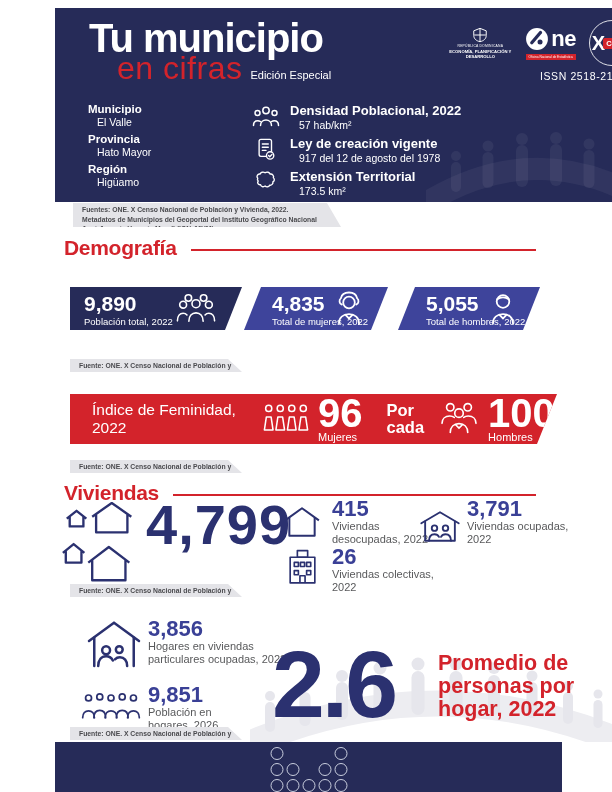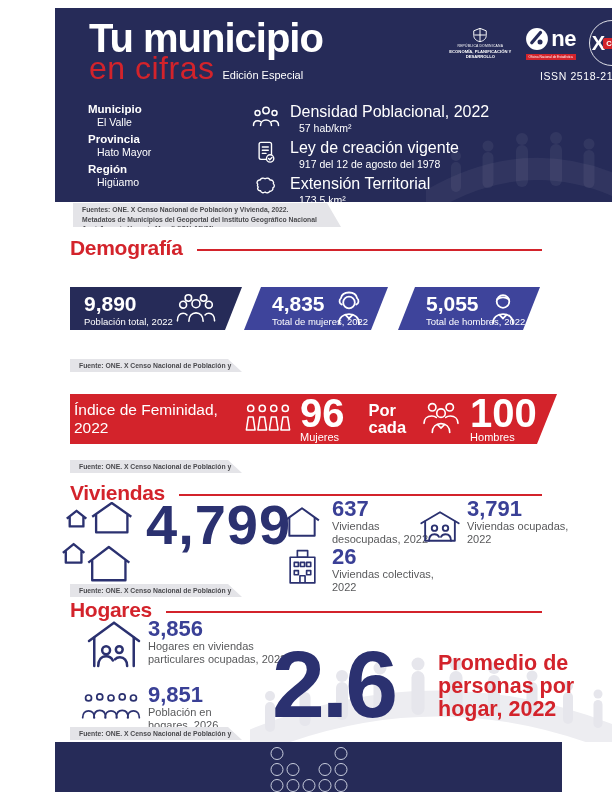--- a/index.html
+++ b/index.html
@@ -4,21 +4,21 @@
 <style>
   html,body{margin:0;padding:0;background:#fff;}
   .page{position:relative;width:612px;height:792px;background:#fff;overflow:hidden;
         font-family:"Liberation Sans",sans-serif;-webkit-font-smoothing:antialiased;}
 
   
   .header{position:absolute;left:55px;top:8px;width:588px;height:194px;background:#262b58;}
   .brand{position:absolute;left:34px;top:10px;}
   .brand-l1{font-size:40px;font-weight:bold;color:#fff;line-height:1;letter-spacing:-1px;}
   .brand-row2{display:flex;align-items:baseline;margin-top:-6px;}
-  .brand-l2{font-size:32px;color:#d3232b;line-height:1;letter-spacing:.5px;}
+  .brand-l2{font-size:32px;color:#d3232b;line-height:1;letter-spacing:.5px;margin-left:28px;}
   .edition{font-size:11px;color:#fff;margin-left:8px;}
   .logos{position:absolute;right:8px;top:12px;display:flex;align-items:center;gap:13px;}
   .ministry{width:64px;text-align:center;color:#fff;}
   .ministry svg{display:block;margin:0 auto;}
   .m-l1{font-size:3.4px;letter-spacing:.2px;margin-top:1px;}
   .m-l2{font-size:4.2px;font-weight:bold;line-height:1.25;margin-top:1px;}
   .one-logo{display:flex;flex-direction:column;align-items:center;}
   .one-row{display:flex;align-items:center;}
   .one-ne{font-size:22px;font-weight:bold;color:#fff;margin-left:2px;letter-spacing:-.5px;}
   .one-strip{background:#d3232b;color:#fff;font-size:3.2px;padding:1px 3px;margin-top:2px;white-space:nowrap;}
@@ -27,55 +27,55 @@
   .censo-x{font-size:20px;font-weight:bold;color:#fff;}
   .censo-text{font-size:7.5px;font-weight:bold;color:#fff;background:#d3232b;padding:1px 3px;border-radius:2px;margin-left:-2px;}
   .issn{position:absolute;right:17px;top:62px;font-size:10.5px;color:#fff;letter-spacing:.6px;}
   .loc{position:absolute;left:33px;top:95px;}
   .loc-item{margin-bottom:5px;}
   .loc-label{font-size:11.5px;font-weight:bold;color:#fff;}
   .loc-value{font-size:10.5px;color:#fff;margin-left:9px;margin-top:1px;}
   .hstats{position:absolute;left:196px;top:95px;width:290px;}
   .hstat{display:flex;margin-bottom:5px;}
   .hstat-icon{width:30px;flex:none;color:#fff;margin-right:9px;display:flex;align-items:flex-start;justify-content:center;padding-top:1px;}
-  .hstat-label{font-size:16px;font-weight:normal;color:#fff;}
+  .hstat-label{font-size:13px;font-weight:bold;color:#fff;}
   .hstat-value{font-size:10.5px;color:#fff;margin-left:9px;margin-top:1px;}
   .header-deco{position:absolute;right:0;bottom:0;pointer-events:none;}
 
   
   .src{position:absolute;background:#e4e4e8;color:#4a4a4e;
        clip-path:polygon(0 0,calc(100% - 14px) 0,100% 100%,0 100%);}
   .src-inner{font-size:6.8px;font-weight:bold;line-height:1.4;padding:2px 9px;}
   .src-header{left:73px;top:203px;width:268px;height:24px;}
   .src-demografia{left:70px;top:359px;width:172px;height:13px;}
   .src-feminidad{left:70px;top:460px;width:172px;height:13px;}
   .src-viviendas{left:70px;top:584px;width:172px;height:13px;}
   .src-hogares{left:70px;top:727px;width:172px;height:13px;}
 
   
-  .sec-title-row{position:absolute;left:70px;width:472px;display:flex;align-items:center;}
+  .sec-title-row{position:absolute;left:64px;width:472px;display:flex;align-items:center;}
   .sec-title{font-size:21px;font-weight:bold;color:#d3232b;white-space:nowrap;letter-spacing:-.3px;}
   .sec-line{flex:1;border-top:2px solid #d3232b;margin-left:14px;margin-top:3px;}
 
   
   .banner{position:absolute;top:287px;height:43px;color:#fff;box-sizing:border-box;}
   .banner .val{font-size:21px;font-weight:bold;line-height:1;padding-top:6px;}
   .banner .lbl{font-size:9.5px;margin-top:2px;}
   .banner-icon{position:absolute;top:4px;color:#fff;}
   .b1{left:70px;width:172px;background:#262b58;padding-left:14px;
       clip-path:polygon(0 0,100% 0,calc(100% - 17px) 100%,0 100%);}
   .b2{left:244px;width:144px;background:#3e449b;padding-left:28px;
       clip-path:polygon(17px 0,100% 0,calc(100% - 17px) 100%,0 100%);}
   .b3{left:398px;width:142px;background:#3e449b;padding-left:28px;
       clip-path:polygon(17px 0,100% 0,calc(100% - 17px) 100%,0 100%);}
 
   
   .fem{position:absolute;left:70px;top:394px;width:487px;height:50px;background:#d3232b;color:#fff;
        clip-path:polygon(0 0,100% 0,calc(100% - 20px) 100%,0 100%);
-       display:flex;align-items:center;padding-left:4px;box-sizing:border-box;}
+       display:flex;align-items:center;padding-left:22px;box-sizing:border-box;}
   .fem-title{width:170px;font-size:15.5px;line-height:1.15;flex:none;}
   .fem-icon{flex:none;margin-right:8px;}
   .fem-num{line-height:1;}
   .fem-val{font-size:40px;font-weight:bold;line-height:.9;}
   .fem-sub{font-size:11px;margin-top:1px;}
   .fem-per{font-size:16.5px;font-weight:bold;line-height:1.05;margin:0 14px 0 24px;}
 
   
   .abs{position:absolute;}
   .big-num{color:#2b3170;font-weight:bold;}
@@ -331,21 +331,21 @@
     </svg>
   </span>
   <div class="abs big-num" style="left:146px;top:500px;font-size:56px;line-height:.9;letter-spacing:1px;">4,799</div>
 
   <span class="abs icon-navy" style="left:283px;top:506px;">
     <svg width="38" height="32" viewBox="0 0 36 30" fill="none" stroke="currentColor" stroke-width="1.9" stroke-linejoin="round">
       <path d="M2 13.5L18 2l16 11.5"></path>
         <path d="M6 11v17h24V11"></path>
     </svg>
   </span>
-  <div class="abs mid-num" style="left:332px;top:498px;">637</div>
+  <div class="abs mid-num" style="left:332px;top:498px;">415</div>
   <div class="abs stat-lbl" style="left:332px;top:517px;width:105px;">Viviendas desocupadas, 2022</div>
 
   <span class="abs icon-navy" style="left:419px;top:510px;">
     <svg width="42" height="33" viewBox="0 0 38 30" fill="none" stroke="currentColor" stroke-width="1.7" stroke-linecap="round" stroke-linejoin="round">
       <path d="M2 12L19 2l17 10"></path>
         <path d="M5.5 10.5V28h27V10.5"></path>
       <circle cx="14" cy="16.5" r="2.5"></circle>
         <circle cx="24" cy="16.5" r="2.5"></circle>
       <path d="M9 28c0-3.8 2-6 5-6 1.9 0 3.3.9 4.1 2.4"></path>
       <path d="M29 28c0-3.8-2-6-5-6-1.9 0-3.3.9-4.1 2.4"></path>
@@ -362,24 +362,20 @@
       <path d="M13.5 34v-7h5v7"></path>
     </svg>
   </span>
   <div class="abs mid-num" style="left:332px;top:546px;">26</div>
   <div class="abs stat-lbl" style="left:332px;top:565px;width:115px;">Viviendas colectivas, 2022</div>
 
   <div class="src src-viviendas">
     <div class="src-inner">Fuente: ONE. X Censo Nacional de Población y Vivienda, 2022.</div>
   </div>
 
-  <div class="sec-title-row" style="top:598px;">
-    <span class="sec-title">Hogares</span>
-    <span class="sec-line"></span>
-  </div>
 
   <svg class="bg-deco" style="left:250px;top:618px;" width="362" height="124" viewBox="0 0 362 124">
     <path d="M-10 130 Q 181 44 372 124" fill="none" stroke="#ededf1" stroke-width="26"></path>
     <g fill="#e6e6ec">
       <circle cx="20" cy="78" r="5"></circle>
         <rect x="15" y="84" width="10" height="30" rx="5"></rect>
       <circle cx="55" cy="68" r="5.5"></circle>
         <rect x="49.5" y="74" width="11" height="34" rx="5.5"></rect>
       <circle cx="92" cy="58" r="6"></circle>
         <rect x="86" y="64" width="12" height="38" rx="6"></rect>

